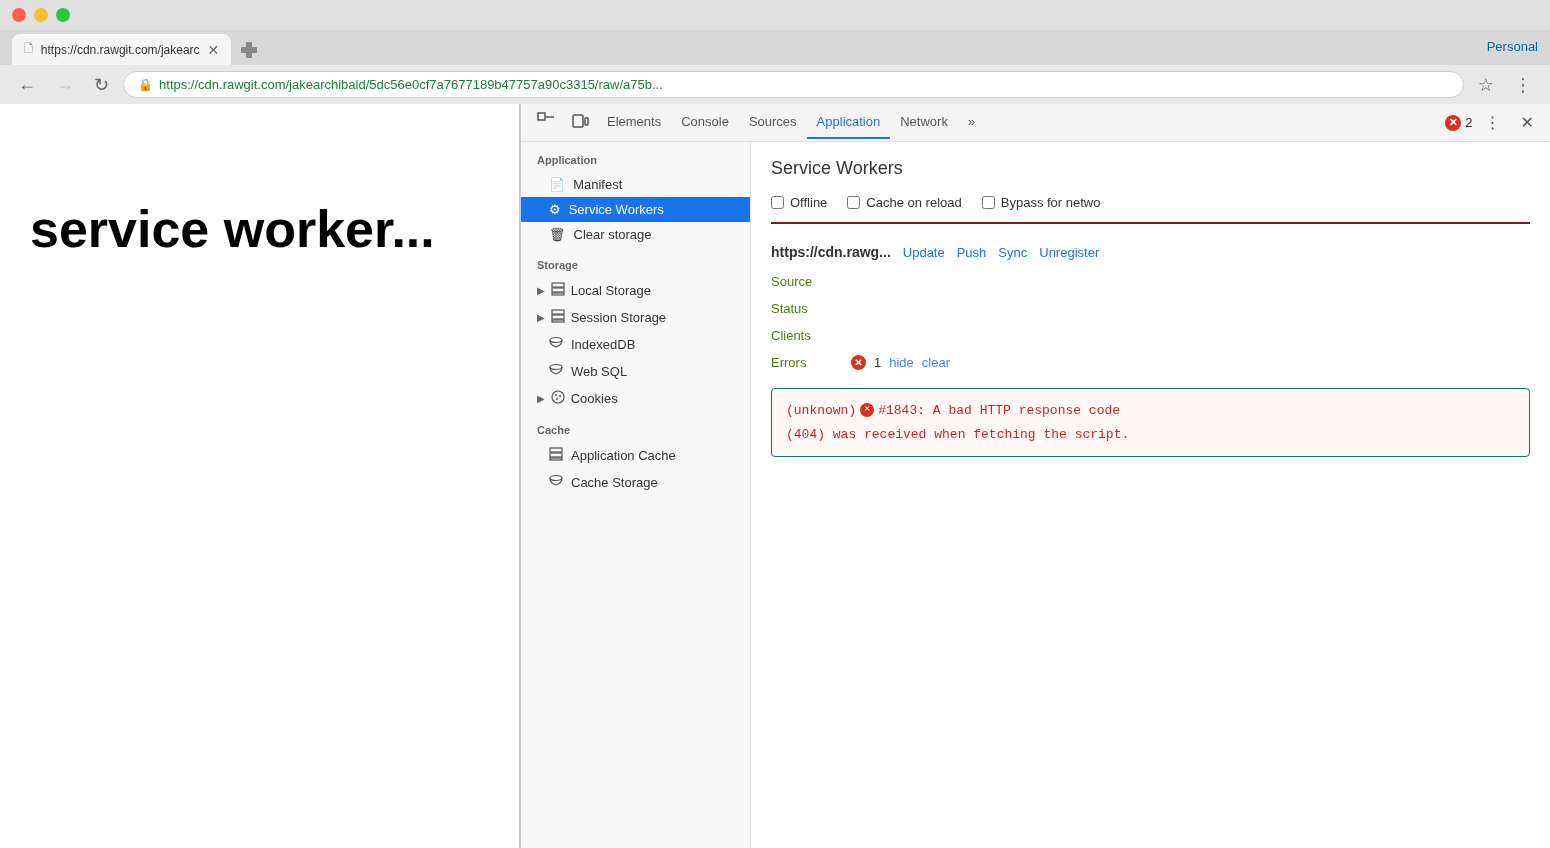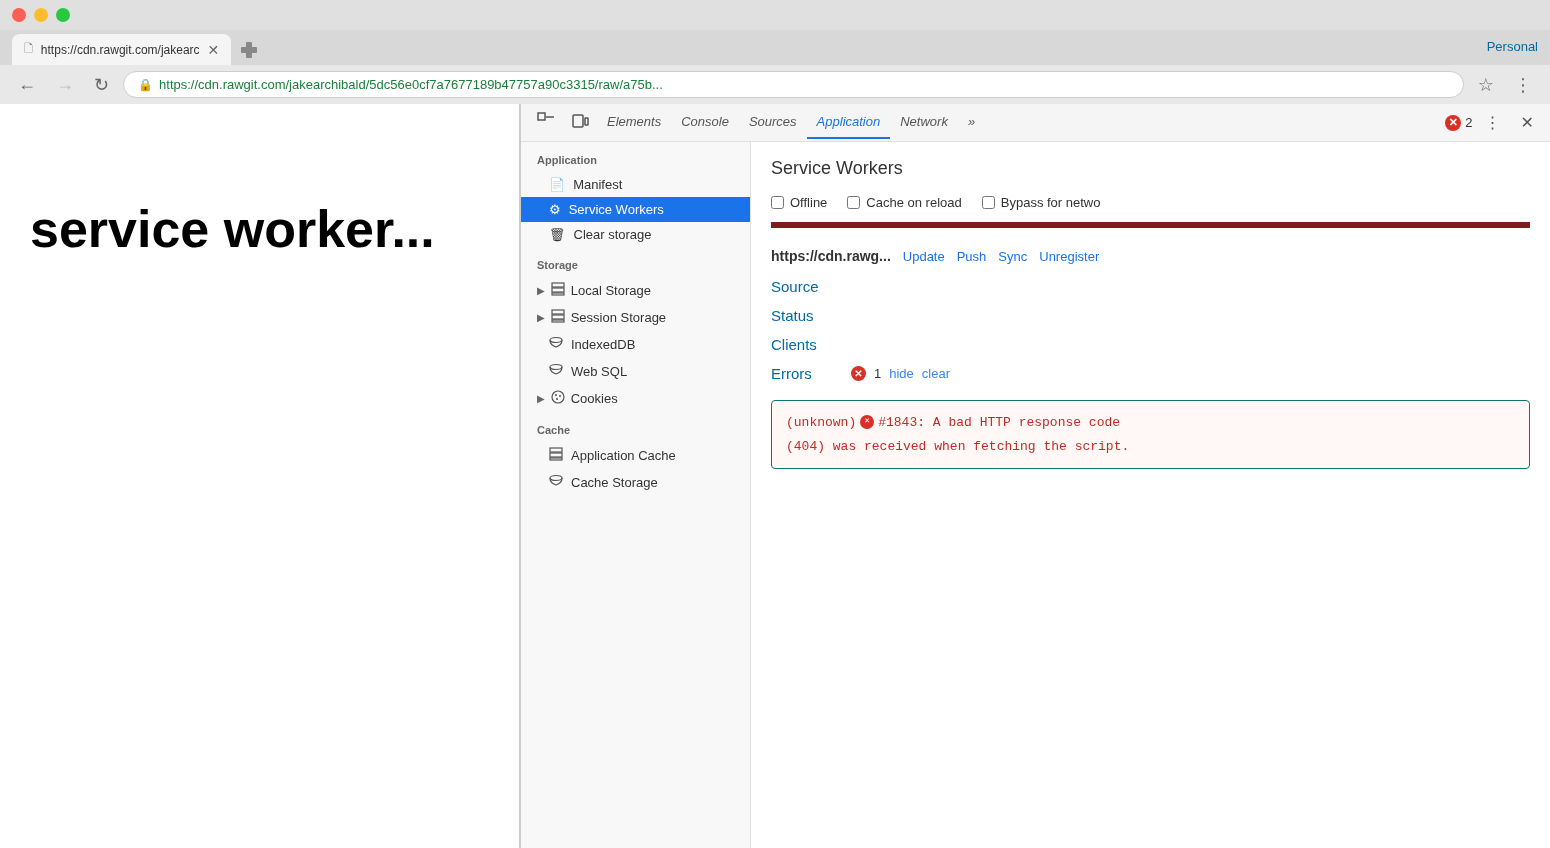--- a/index.html
+++ b/index.html
@@ -186,21 +186,20 @@
     .devtools-tab-btn {
       font-size: 13px;
       color: #555;
       padding: 8px 10px;
       cursor: pointer;
       background: none;
       border: none;
       font-family: inherit;
       border-bottom: 2px solid transparent;
       white-space: nowrap;
-      font-style: italic;
     }
 
     .devtools-tab-btn.active {
       color: #1a73e8;
       border-bottom: 2px solid #1a73e8;
       font-weight: 500;
     }
 
     .devtools-tab-icon {
       background: none;
@@ -309,21 +308,21 @@
       color: #333;
       margin-bottom: 16px;
     }
 
     .options-row {
       display: flex;
       align-items: center;
       gap: 20px;
       margin-bottom: 20px;
       padding-bottom: 12px;
-      border-bottom: 6px solid #7f1d1d;
+      border-bottom: 2px solid #7f1d1d;
     }
 
     .checkbox-item {
       display: flex;
       align-items: center;
       gap: 6px;
       font-size: 13px;
       color: #333;
       cursor: pointer;
     }
@@ -355,22 +354,22 @@
     }
 
     .worker-details {
       display: grid;
       grid-template-columns: 80px 1fr;
       gap: 8px 0;
       margin-left: 0;
     }
 
     .detail-label {
-      font-size: 15px;
-      color: #0369a1;
+      font-size: 13px;
+      color: #4d7c0f;
       padding: 2px 0;
     }
 
     .detail-value {
       font-size: 13px;
       color: #333;
     }
 
     .errors-row {
       display: flex;

